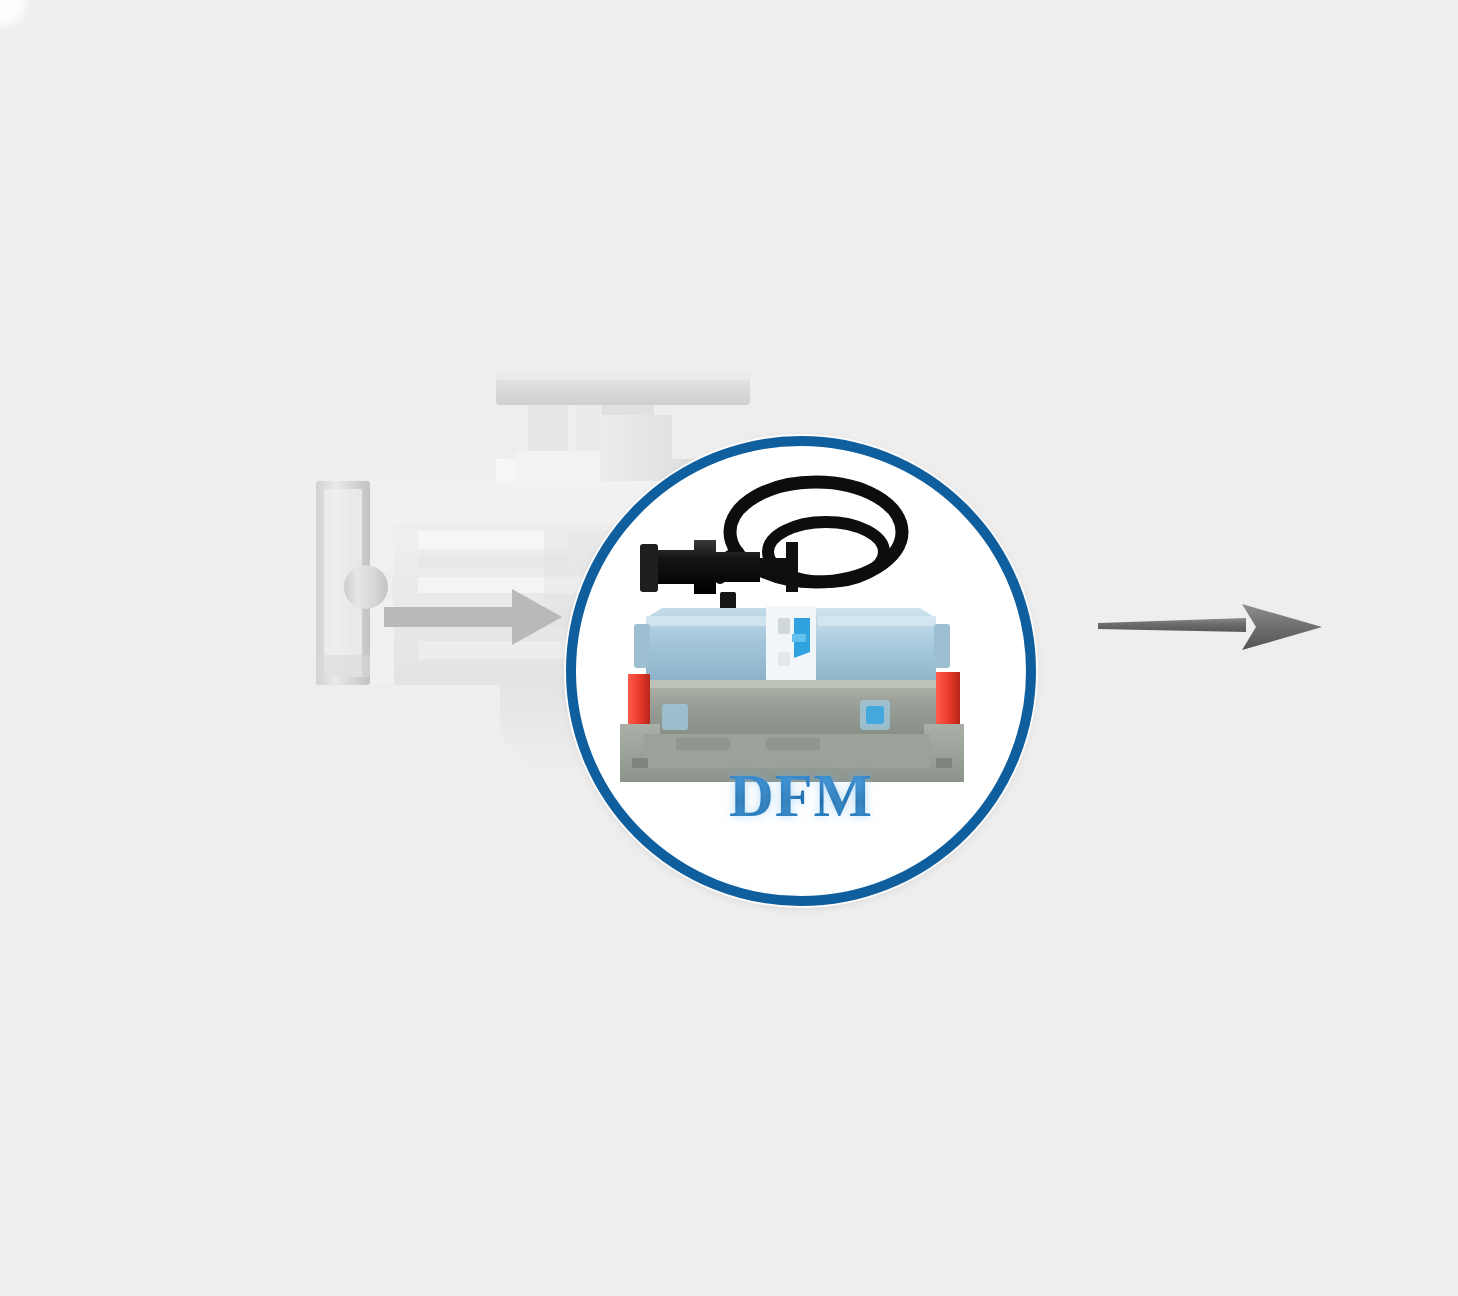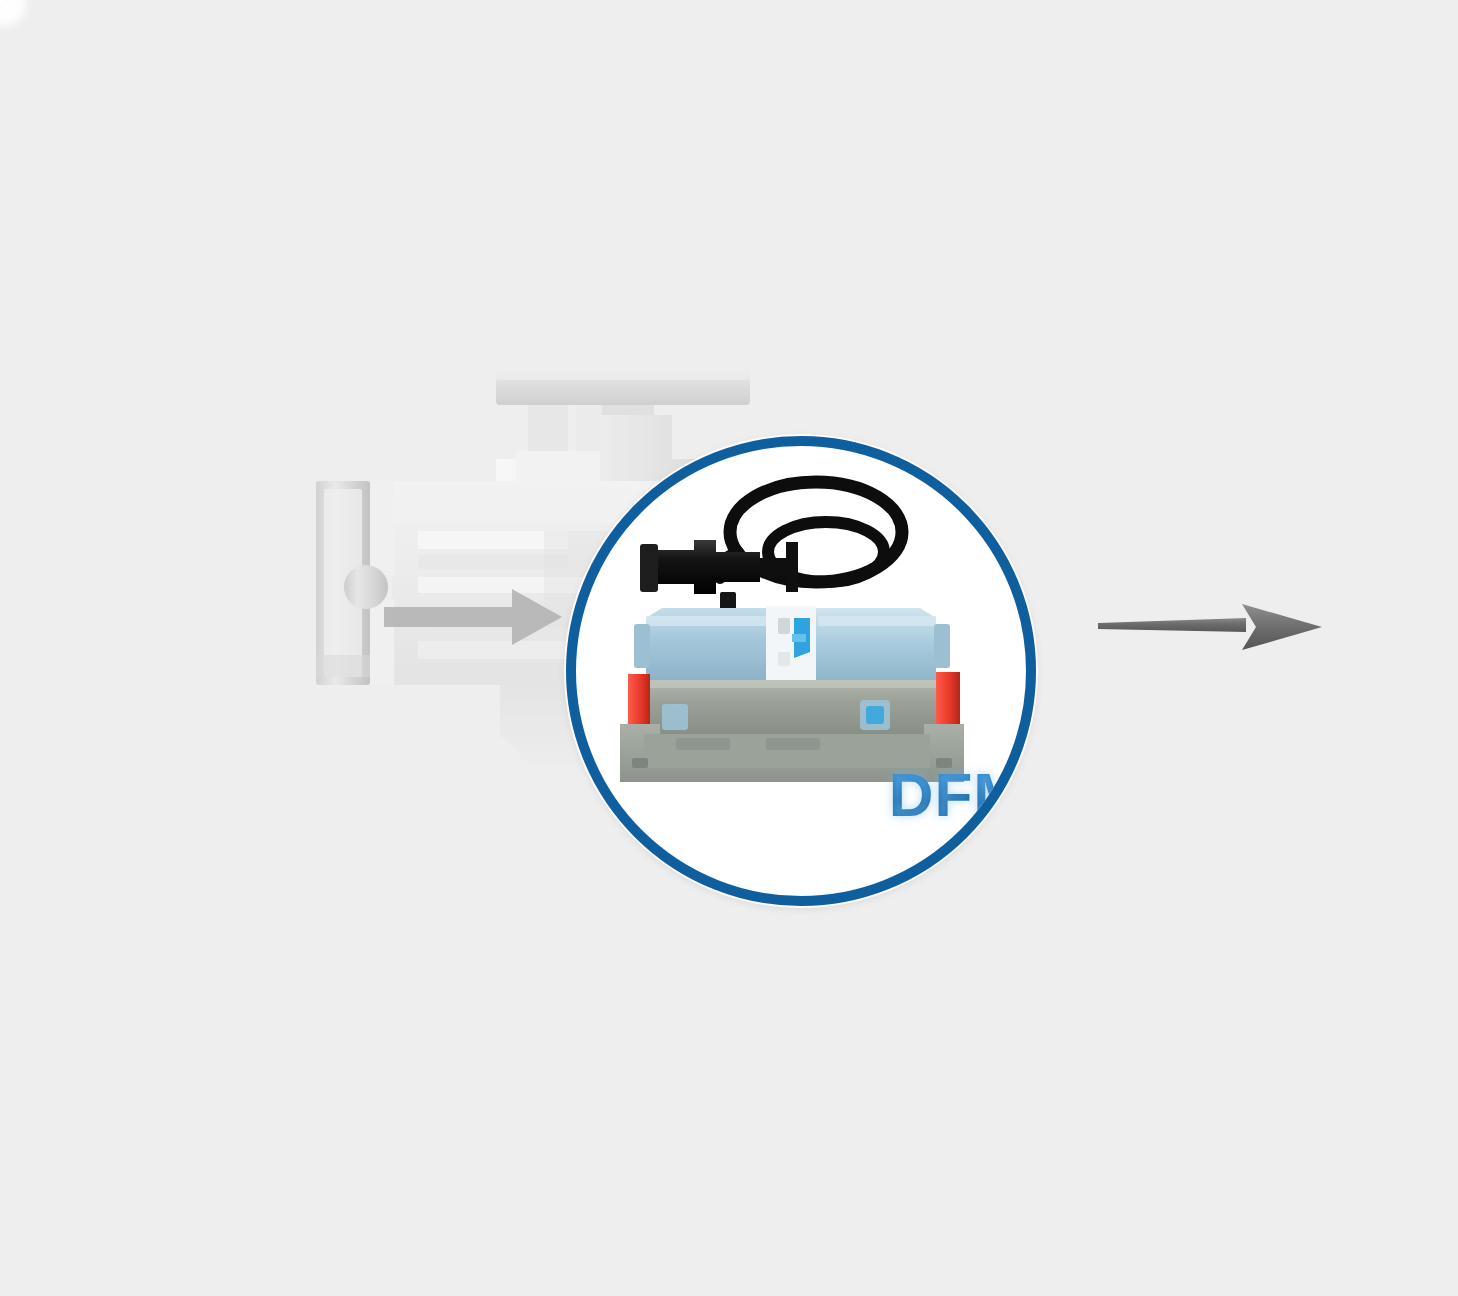--- a/index.html
+++ b/index.html
@@ -72,22 +72,22 @@
     width: 370px;
     height: 320px;
   }
   .dfm-art svg { display: block; width: 100%; height: 100%; }
 
   .dfm-label {
     position: absolute;
     left: 0;
     right: 0;
     top: 318px;
-    text-align: right;
-    font-family: Liberation Sans, sans-serif;
+    text-align: center;
+    font-family: Liberation Serif, serif;
     font-weight: bold;
     font-size: 62px;
     letter-spacing: 1px;
     line-height: 1;
     background: linear-gradient(180deg, #3c94d8 0%, #1b6fb5 38%, #0e5f9f 62%, #2b86cc 100%);
     -webkit-background-clip: text;
     background-clip: text;
     color: transparent;
     -webkit-text-fill-color: transparent;
     text-shadow: 0 0 10px rgba(120,190,240,0.55);

